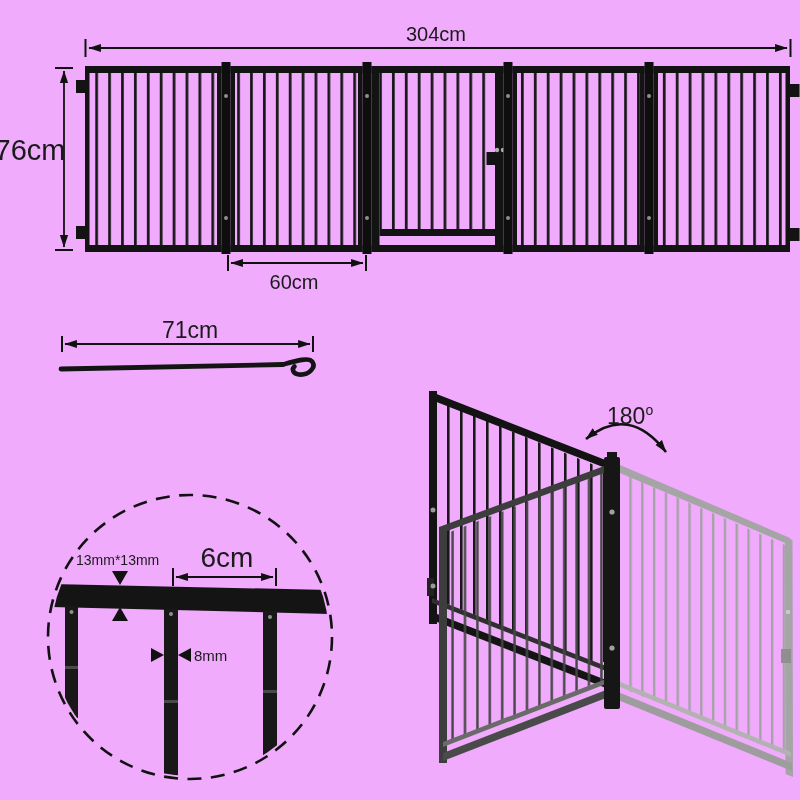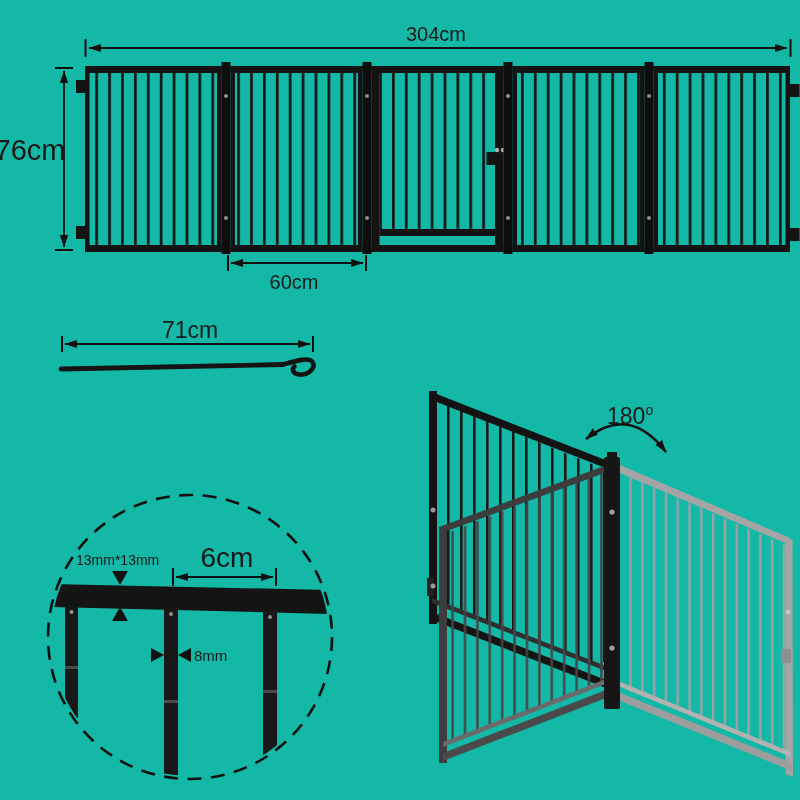--- a/index.html
+++ b/index.html
@@ -1,16 +1,16 @@
 <!DOCTYPE html>
 <html><head>
 <meta charset="utf-8">
 <style>
   html,body{margin:0;padding:0;background:#ffffff;}
-  .stage{width:800px;height:800px;position:relative;background:#14b8a6;overflow:hidden;}
+  .stage{width:800px;height:800px;position:relative;background:#f0abfc;overflow:hidden;}
   svg{display:block;}
   text{font-family:"Liberation Sans","DejaVu Sans",sans-serif;fill:#1a1a1a;}
   .dim-line{stroke:#111;stroke-width:1.8;fill:none;}
   .tick{stroke:#111;stroke-width:2;}
   .lbl-lg{font-size:29px;}
   .lbl-md{font-size:23px;}
   .lbl-sm{font-size:20px;}
   .lbl-xs{font-size:14px;}
 </style>
 </head>

